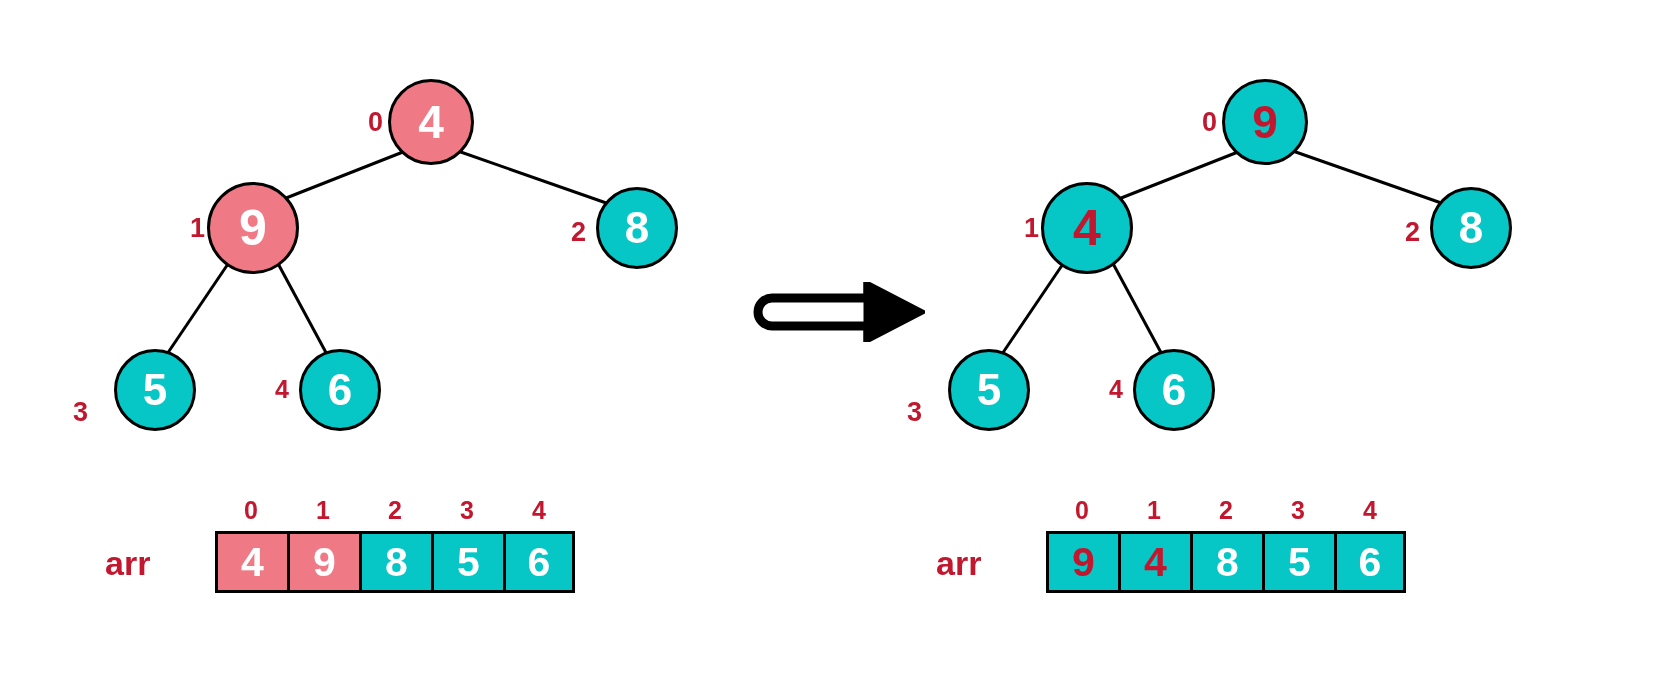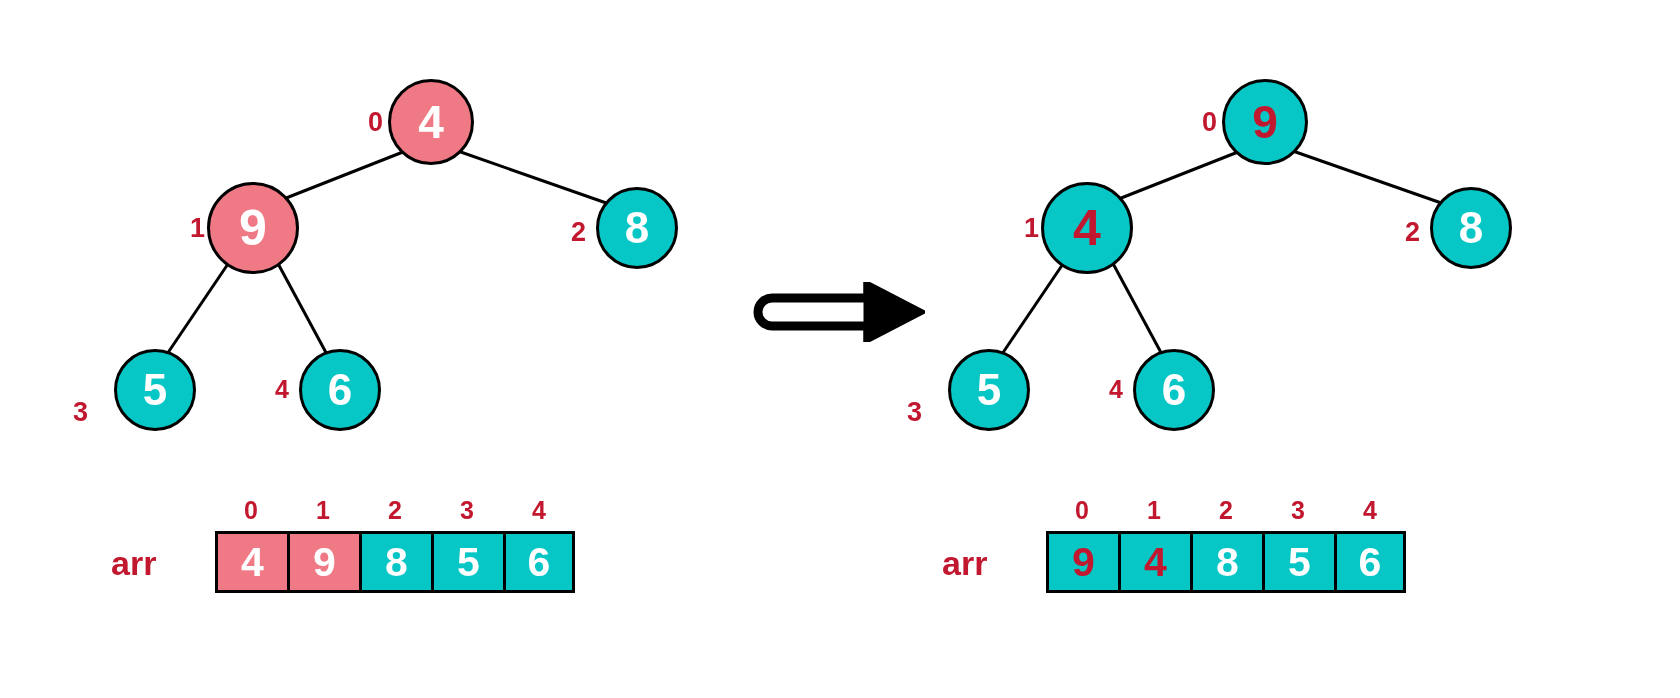--- a/index.html
+++ b/index.html
@@ -51,21 +51,20 @@
     left: 0;
     top: 0;
     width: 1680px;
     height: 698px;
     pointer-events: none;
   }
   .arr-name {
     position: absolute;
     font-weight: bold;
     line-height: 1;
-    margin-left: 6px;
   }
   .arr-cells {
     position: absolute;
     display: flex;
   }
   .cell {
     width: 72px;
     height: 62px;
     border: 3px solid #000000;
     border-right-width: 0;

